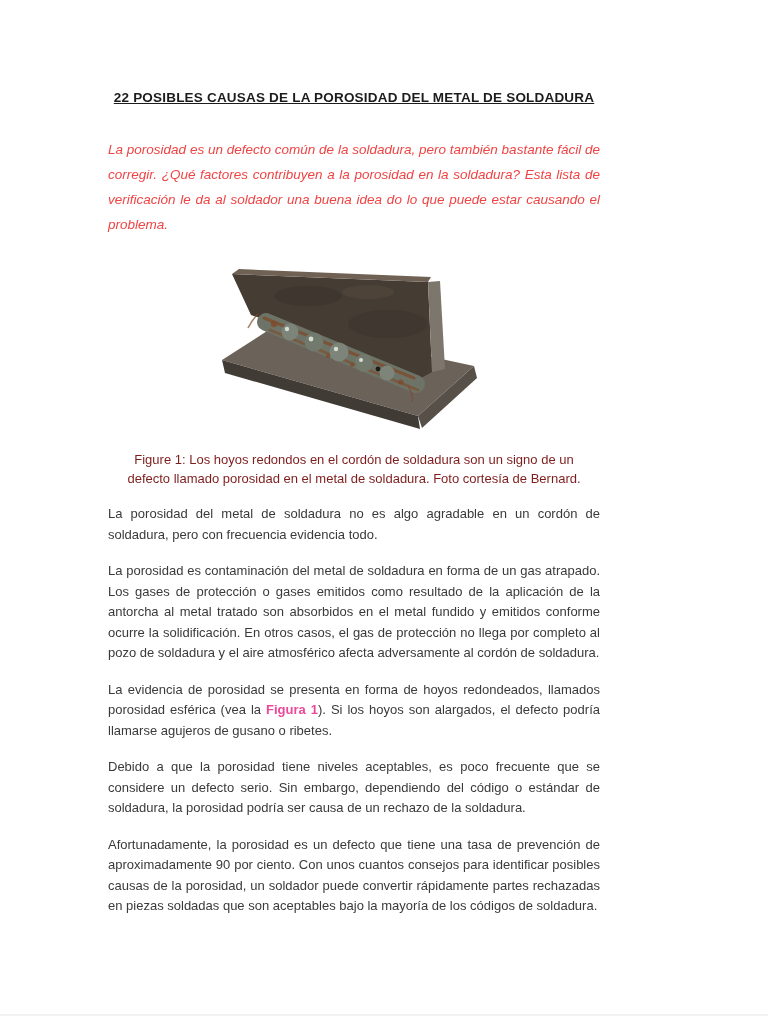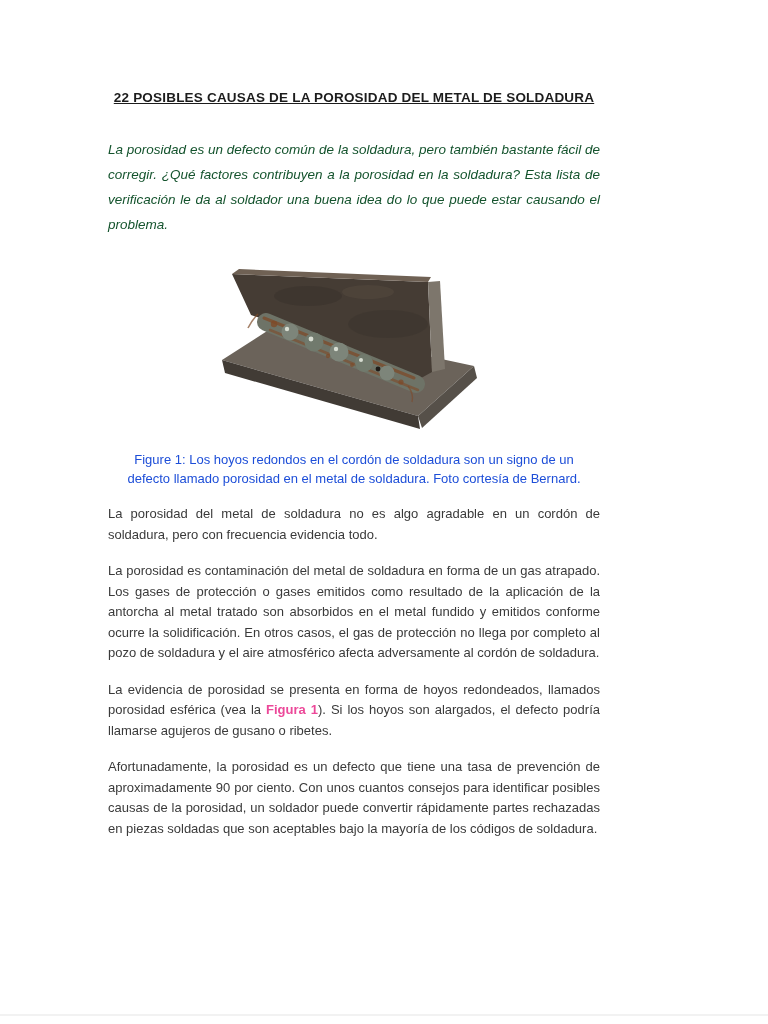--- a/index.html
+++ b/index.html
@@ -27,36 +27,36 @@
     text-decoration: underline;
     color: #1c1c1c;
     letter-spacing: 0.2px;
     line-height: 18px;
   }
   .intro {
     margin: 30px 0 0 0;
     font-style: italic;
     font-size: 13.5px;
     line-height: 25px;
-    color: #14532d;
+    color: #ef4444;
     text-align: justify;
   }
   .intro::after { content: ""; display: inline-block; width: 100%; }
   figure.weld-figure {
     margin: 4px 0 0 0;
     text-align: center;
     height: 172px;
   }
   figure.weld-figure svg { display: inline-block; }
   .caption {
     margin: 12px 4px 0 4px;
     font-size: 13px;
     line-height: 19px;
     text-align: center;
-    color: #1d4ed8;
+    color: #7f1d1d;
   }
   p.body-par {
     margin: 16px 0 0 0;
     font-size: 13px;
     line-height: 20.5px;
     color: #3a3a3a;
     text-align: justify;
   }
   p.body-par strong { font-weight: bold; color: #ec4899; }
   .page-edge {
@@ -116,18 +116,19 @@
   </figure>
 
   <p class="caption">Figure 1: Los hoyos redondos en el cordón de soldadura son un signo de un defecto llamado porosidad en el metal de soldadura. Foto cortesía de Bernard.</p>
 
   <p class="body-par">La porosidad del metal de soldadura no es algo agradable en un cordón de soldadura, pero con frecuencia evidencia todo.</p>
 
   <p class="body-par">La porosidad es contaminación del metal de soldadura en forma de un gas atrapado. Los gases de protección o gases emitidos como resultado de la aplicación de la antorcha al metal tratado son absorbidos en el metal fundido y emitidos conforme ocurre la solidificación. En otros casos, el gas de protección no llega por completo al pozo de soldadura y el aire atmosférico afecta adversamente al cordón de soldadura.</p>
 
   <p class="body-par"><span>La evidencia de porosidad se presenta en forma de hoyos redondeados, llamados porosidad esférica (vea la </span><strong>Figura 1</strong><span>). Si los hoyos son alargados, el defecto podría llamarse agujeros de gusano o ribetes.</span></p>
 
+  <p class="body-par">Debido a que la porosidad tiene niveles aceptables, es poco frecuente que se considere un defecto serio. Sin embargo, dependiendo del código o estándar de soldadura, la porosidad podría ser causa de un rechazo de la soldadura.</p>
 
   <p class="body-par">Afortunadamente, la porosidad es un defecto que tiene una tasa de prevención de aproximadamente 90 por ciento. Con unos cuantos consejos para identificar posibles causas de la porosidad, un soldador puede convertir rápidamente partes rechazadas en piezas soldadas que son aceptables bajo la mayoría de los códigos de soldadura.</p>
 
   <div class="page-edge"></div>
 
 </div>
 
 </body></html>

